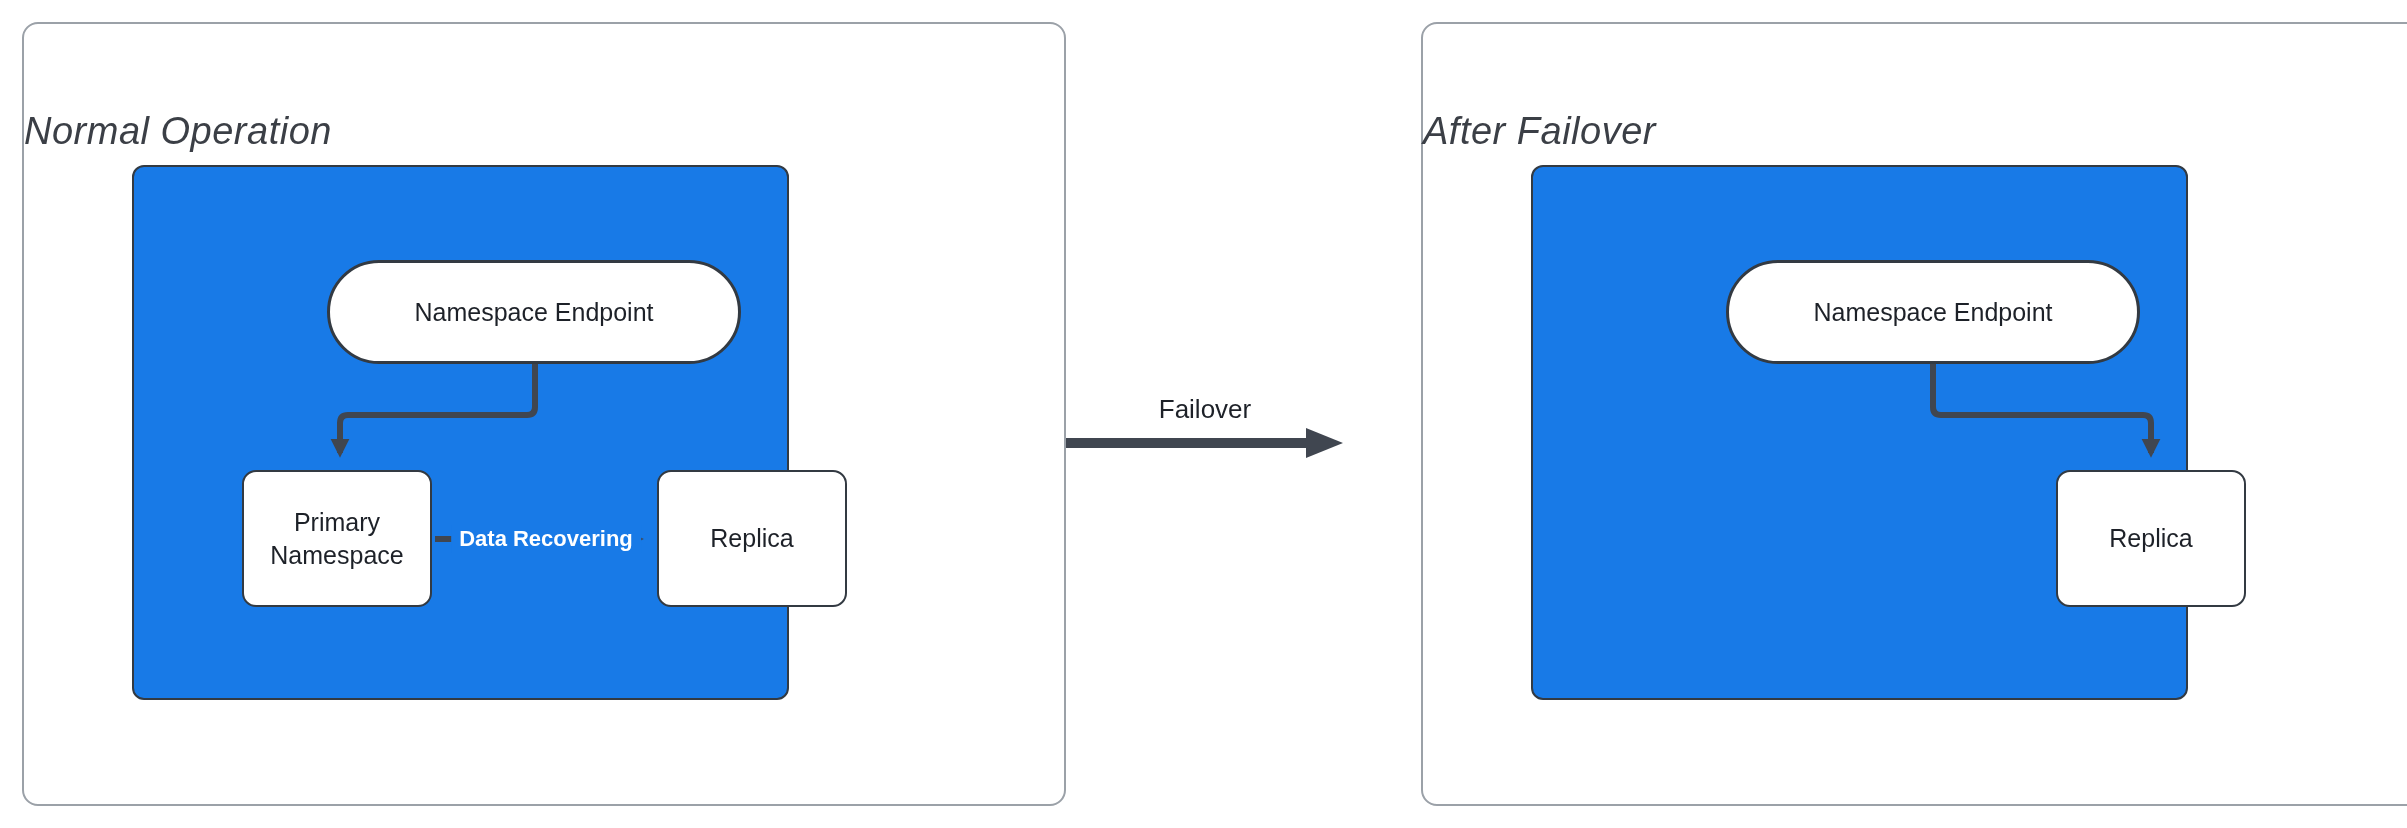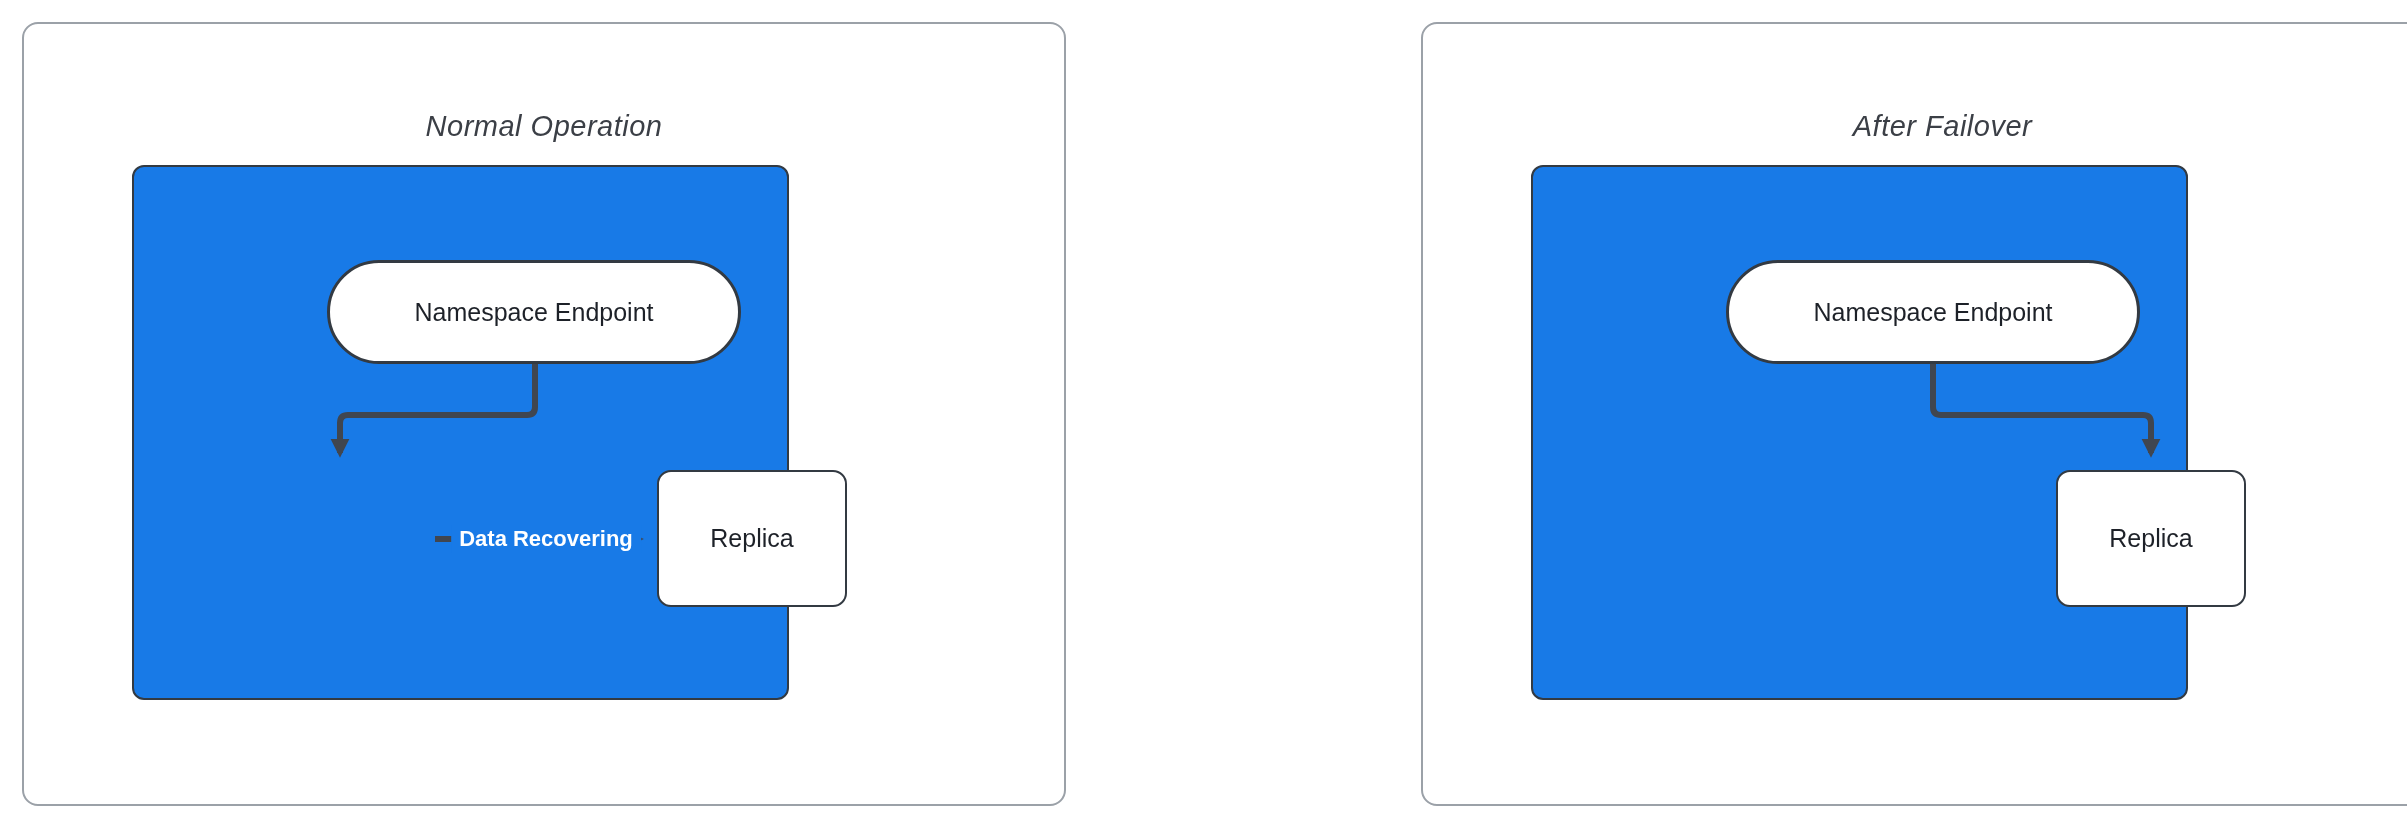--- a/index.html
+++ b/index.html
@@ -19,22 +19,22 @@
   .canvas{
     position:relative;width:2407px;height:828px;background:#ffffff;overflow:hidden;
   }
   .panel{
     position:absolute;top:22px;width:1044px;height:784px;
     background:#ffffff;border:2px solid var(--panel-border);border-radius:16px;
   }
   .panel.left{left:22px;}
   .panel.right{left:1421px;width:1043px;}
   .panel-title{
-    position:absolute;top:86px;left:0;width:100%;text-align:center;
-    font-size:29px;font-style:italic;color:var(--title-text);letter-spacing:0.5px;
+    position:absolute;top:86px;left:0;width:100%;text-align:left;
+    font-size:38px;font-style:italic;color:var(--title-text);letter-spacing:0.5px;
   }
   .cluster{
     position:absolute;left:108px;top:141px;width:657px;height:535px;
     background:var(--blue-fill);border:2px solid var(--node-border);border-radius:12px;
   }
   .conn{position:absolute;left:0;top:0;width:824px;height:535px;overflow:visible;}
   .node{
     position:absolute;display:flex;align-items:center;justify-content:center;
     background:#ffffff;border:3px solid var(--node-border);
     color:var(--node-text);font-size:25px;line-height:1.3;text-align:center;
@@ -78,29 +78,39 @@
           </marker>
         </defs>
         <path d="M401,197 V240 Q401,248 393,248 H214 Q206,248 206,256 V286" fill="none" stroke="var(--edge)" stroke-width="6" stroke-linecap="butt" marker-end="url(#arrow-l)"></path>
         <path d="M301,372 H505" fill="none" stroke="var(--edge)" stroke-width="6" marker-end="url(#arrow-l)"></path>
       </svg>
 
       <div class="node pill">
         <span>Namespace Endpoint</span>
       </div>
 
+      <div class="node box pos-left">
+        <span>Primary Namespace</span>
+      </div>
 
       <div class="node box pos-right">
         <span>Replica</span>
       </div>
 
       <div class="edge-label">Data Recovering</div>
     </div>
   </div>
 
+  <div class="failover-wrap">
+    <div class="failover-label">Failover</div>
+    <svg class="failover-svg" viewBox="0 0 278 60">
+      <line x1="0" y1="33" x2="242" y2="33" stroke="var(--edge)" stroke-width="10"></line>
+      <polygon points="240,18 240,48 277,33" style="fill:var(--edge)"></polygon>
+    </svg>
+  </div>
 
   <div class="panel right">
     <div class="panel-title">After Failover</div>
 
     <div class="cluster">
       <svg class="conn" viewBox="0 0 824 535">
         <defs>
           <marker id="arrow-r" viewBox="0 0 12 12" refX="9" refY="6" markerWidth="3.2" markerHeight="3.2" orient="auto-start-reverse">
             <path d="M0,0 L12,6 L0,12 z" style="fill:var(--edge)"></path>
           </marker>

